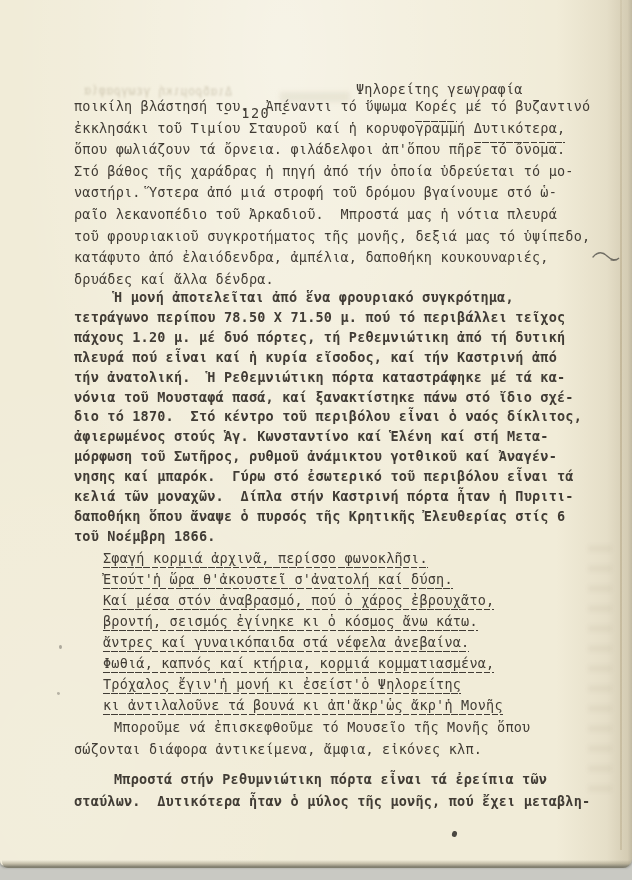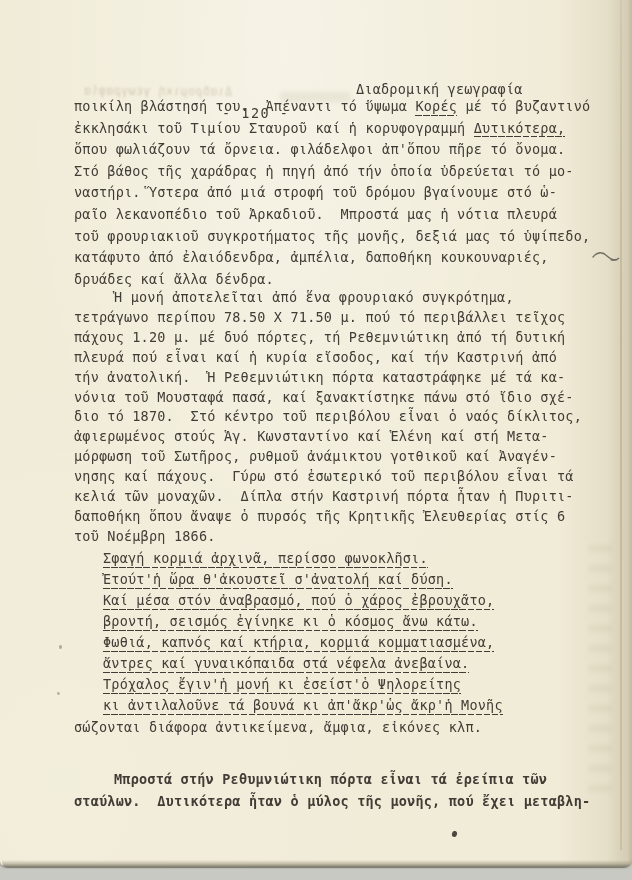--- a/index.html
+++ b/index.html
@@ -42,29 +42,29 @@
     font-size:11.5px;color:#8d7f5f;opacity:0.33;
     filter:blur(1.1px);transform:scaleX(-1) rotate(-0.4deg);
     white-space:pre;letter-spacing:0.5px;
   }
   
   .text-column{position:absolute;left:74px;top:0;width:510px;}
   .para{position:absolute;left:0;width:100%;color:#413c35;font-size:13.5px;letter-spacing:0.2px;}
   .para .line{display:table;white-space:pre;}
   .para .line.indent{margin-left:40px;}
   [data-name="paragraph-1"]{top:96px;line-height:21.6px;}
-  [data-name="paragraph-2"]{top:288px;line-height:19.9px;}
+  [data-name="paragraph-2"]{top:288px;line-height:19.9px;font-weight:bold;}
   [data-name="poem"]{top:548px;left:29px;line-height:21px;}
   [data-name="paragraph-3"]{top:716px;line-height:22px;}
   [data-name="paragraph-4"]{top:768px;line-height:22px;font-weight:bold;}
   
   .u-word{
     background-image:repeating-linear-gradient(to right, currentColor 0 6.6px, transparent 6.6px 8.1px);
     background-repeat:no-repeat;background-size:100% 1.4px;background-position:0 100%;
-    padding-bottom:2px;
+    padding-bottom:8px;
   }
   .u-line{
     background-image:repeating-linear-gradient(to right, currentColor 0 6.6px, transparent 6.6px 8.1px);
     background-repeat:no-repeat;background-size:100% 1.4px;background-position:0 18.5px;
   }
   
   .squiggle{position:absolute;left:591px;top:248px;width:30px;height:18px;opacity:0.75;}
   .ink-speck{position:absolute;background:#2e2c28;border-radius:45% 55% 50% 50%;}
   .speck-1{left:452px;top:831px;width:5px;height:6px;opacity:0.85;transform:rotate(15deg);}
   .speck-2{left:59px;top:645px;width:3px;height:4px;opacity:0.35;}
@@ -79,21 +79,21 @@
     background:rgba(130,115,80,0.10);filter:blur(2.5px);
   }
 </style>
 </head>
 <body data-name="scanned-book-page">
 
 <div class="page" data-name="paper-sheet">
   <div class="ghost" data-name="bleedthrough-ghost-text">Διαδρομική γεωγραφία</div>
   <div class="bleed-top" data-name="bleedthrough-smudge-top"></div>
   <div class="pageno" data-name="page-number">- 120 -</div>
-  <div class="section-title" data-name="section-title">Διαδρομική γεωγραφία</div>
+  <div class="section-title" data-name="section-title">Ψηλορείτης γεωγραφία</div>
 
   <div class="text-column" data-name="text-column">
       <div class="para" data-name="paragraph-1">
         <div class="line" data-name="paragraph-1-line-1"><span data-name="text-segment">ποικίλη βλάστησή του.  Ἀπέναντι τό ὕψωμα </span><span class="u-word" data-name="underlined-word">Κορές</span><span data-name="text-segment"> μέ τό βυζαντινό</span></div>
         <div class="line" data-name="paragraph-1-line-2"><span data-name="text-segment">ἐκκλησάκι τοῦ Τιμίου Σταυροῦ καί ἡ κορυφογραμμή </span><span class="u-word" data-name="underlined-word">Δυτικότερα,</span></div>
         <div class="line" data-name="paragraph-1-line-3"><span data-name="text-segment">ὅπου φωλιάζουν τά ὄρνεια. φιλάδελφοι ἀπ'ὅπου πῆρε τό ὄνομα.</span></div>
         <div class="line" data-name="paragraph-1-line-4"><span data-name="text-segment">Στό βάθος τῆς χαράδρας ἡ πηγή ἀπό τήν ὁποία ὑδρεύεται τό μο-</span></div>
         <div class="line" data-name="paragraph-1-line-5"><span data-name="text-segment">ναστήρι. Ὕστερα ἀπό μιά στροφή τοῦ δρόμου βγαίνουμε στό ὡ-</span></div>
         <div class="line" data-name="paragraph-1-line-6"><span data-name="text-segment">ραῖο λεκανοπέδιο τοῦ Ἀρκαδιοῦ.  Μπροστά μας ἡ νότια πλευρά</span></div>
         <div class="line" data-name="paragraph-1-line-7"><span data-name="text-segment">τοῦ φρουριακιοῦ συγκροτήματος τῆς μονῆς, δεξιά μας τό ὑψίπεδο,</span></div>
@@ -103,36 +103,37 @@
       <div class="para" data-name="paragraph-2">
         <div class="line indent" data-name="paragraph-2-line-1"><span data-name="text-segment">Ἡ μονή ἀποτελεῖται ἀπό ἕνα φρουριακό συγκρότημα,</span></div>
         <div class="line" data-name="paragraph-2-line-2"><span data-name="text-segment">τετράγωνο περίπου 78.50 Χ 71.50 μ. πού τό περιβάλλει τεῖχος</span></div>
         <div class="line" data-name="paragraph-2-line-3"><span data-name="text-segment">πάχους 1.20 μ. μέ δυό πόρτες, τή Ρεθεμνιώτικη ἀπό τή δυτική</span></div>
         <div class="line" data-name="paragraph-2-line-4"><span data-name="text-segment">πλευρά πού εἶναι καί ἡ κυρία εἴσοδος, καί τήν Καστρινή ἀπό</span></div>
         <div class="line" data-name="paragraph-2-line-5"><span data-name="text-segment">τήν ἀνατολική.  Ἡ Ρεθεμνιώτικη πόρτα καταστράφηκε μέ τά κα-</span></div>
         <div class="line" data-name="paragraph-2-line-6"><span data-name="text-segment">νόνια τοῦ Μουσταφά πασά, καί ξανακτίστηκε πάνω στό ἴδιο σχέ-</span></div>
         <div class="line" data-name="paragraph-2-line-7"><span data-name="text-segment">διο τό 1870.  Στό κέντρο τοῦ περιβόλου εἶναι ὁ ναός δίκλιτος,</span></div>
         <div class="line" data-name="paragraph-2-line-8"><span data-name="text-segment">ἀφιερωμένος στούς Ἁγ. Κωνσταντίνο καί Ἑλένη καί στή Μετα-</span></div>
         <div class="line" data-name="paragraph-2-line-9"><span data-name="text-segment">μόρφωση τοῦ Σωτῆρος, ρυθμοῦ ἀνάμικτου γοτθικοῦ καί Ἀναγέν-</span></div>
-        <div class="line" data-name="paragraph-2-line-10"><span data-name="text-segment">νησης καί πάχους.  Γύρω στό ἐσωτερικό τοῦ περιβόλου εἶναι τά</span></div>
+        <div class="line" data-name="paragraph-2-line-10"><span data-name="text-segment">νησης καί μπαρόκ.  Γύρω στό ἐσωτερικό τοῦ περιβόλου εἶναι τά</span></div>
         <div class="line" data-name="paragraph-2-line-11"><span data-name="text-segment">κελιά τῶν μοναχῶν.  Δίπλα στήν Καστρινή πόρτα ἦταν ἡ Πυριτι-</span></div>
         <div class="line" data-name="paragraph-2-line-12"><span data-name="text-segment">δαποθήκη ὅπου ἄναψε ὁ πυρσός τῆς Κρητικῆς Ἐλευθερίας στίς 6</span></div>
         <div class="line" data-name="paragraph-2-line-13"><span data-name="text-segment">τοῦ Νοέμβρη 1866.</span></div>
       </div>
       <div class="para" data-name="poem">
         <div class="line u-line" data-name="poem-line-1"><span data-name="text-segment">Σφαγή κορμιά ἀρχινᾶ, περίσσο φωνοκλῆσι.</span></div>
         <div class="line u-line" data-name="poem-line-2"><span data-name="text-segment">Ἐτούτ'ἡ ὥρα θ'ἀκουστεῖ σ'ἀνατολή καί δύση.</span></div>
         <div class="line u-line" data-name="poem-line-3"><span data-name="text-segment">Καί μέσα στόν ἀναβρασμό, πού ὁ χάρος ἐβρουχᾶτο,</span></div>
         <div class="line u-line" data-name="poem-line-4"><span data-name="text-segment">βροντή, σεισμός ἐγίνηκε κι ὁ κόσμος ἄνω κάτω.</span></div>
+        <div class="line u-line" data-name="poem-line-6"><span data-name="text-segment">ἄντρες καί γυναικόπαιδα στά νέφελα ἀνεβαίνα.</span></div>
         <div class="line u-line" data-name="poem-line-5"><span data-name="text-segment">Φωθιά, καπνός καί κτήρια, κορμιά κομματιασμένα,</span></div>
-        <div class="line u-line" data-name="poem-line-6"><span data-name="text-segment">ἄντρες καί γυναικόπαιδα στά νέφελα ἀνεβαίνα.</span></div>
         <div class="line u-line" data-name="poem-line-7"><span data-name="text-segment">Τρόχαλος ἔγιν'ἡ μονή κι ἐσείστ'ὁ Ψηλορείτης</span></div>
         <div class="line u-line" data-name="poem-line-8"><span data-name="text-segment">κι ἀντιλαλοῦνε τά βουνά κι ἀπ'ἄκρ'ὡς ἄκρ'ἡ Μονῆς</span></div>
       </div>
       <div class="para" data-name="paragraph-3">
+        <div class="line indent" data-name="paragraph-3-line-1"><span data-name="text-segment">Μποροῦμε νά ἐπισκεφθοῦμε τό Μουσεῖο τῆς Μονῆς ὅπου</span></div>
         <div class="line" data-name="paragraph-3-line-2"><span data-name="text-segment">σώζονται διάφορα ἀντικείμενα, ἄμφια, εἰκόνες κλπ.</span></div>
       </div>
       <div class="para" data-name="paragraph-4">
         <div class="line indent" data-name="paragraph-4-line-1"><span data-name="text-segment">Μπροστά στήν Ρεθυμνιώτικη πόρτα εἶναι τά ἐρείπια τῶν</span></div>
         <div class="line" data-name="paragraph-4-line-2"><span data-name="text-segment">σταύλων.  Δυτικότερα ἦταν ὁ μύλος τῆς μονῆς, πού ἔχει μεταβλη-</span></div>
       </div>
     </div>
 
   <div class="bleed-col" data-name="bleedthrough-smudge-right"></div>
   <svg class="squiggle" data-name="pen-squiggle-mark" viewBox="0 0 30 18">

